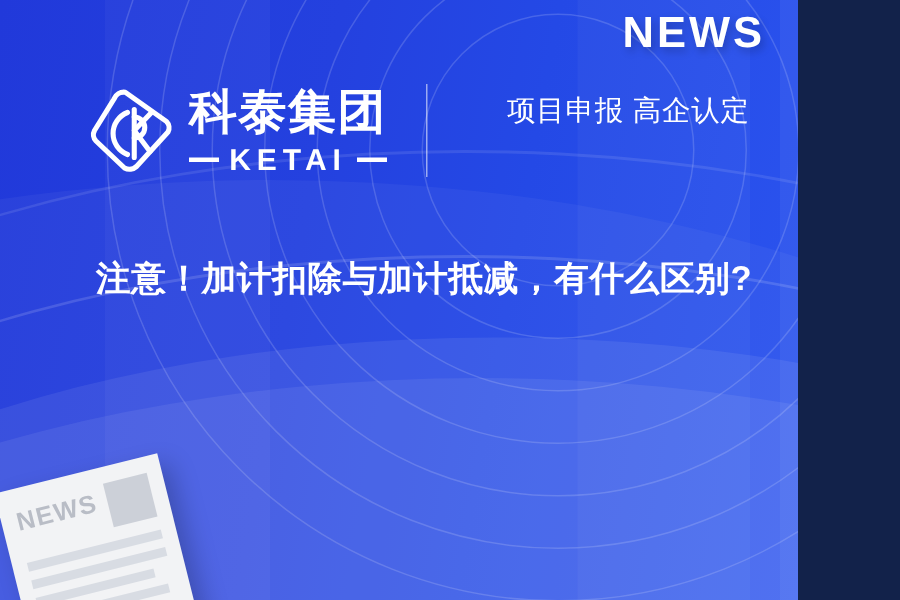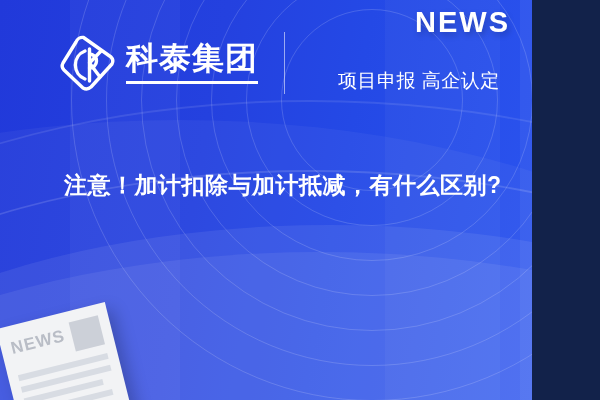--- a/index.html
+++ b/index.html
@@ -75,23 +75,23 @@
     right: 22px; top: 6px;
     color: #ffffff;
     font-size: 29px;
     font-weight: bold;
     letter-spacing: 2px;
     text-shadow: 2px 3px 6px rgba(0,0,0,0.22);
   }
 
   .header {
     position: absolute;
-    left: 58px; top: 32px;
+    left: 58px; top: 56px;
     display: flex;
-    align-items: flex-end;
+    align-items: flex-start;
   }
 
   .logo-block { display: flex; align-items: center; }
 
   .logo-mark { width: 60px; height: 62px; flex: 0 0 auto; }
 
   .logo-words {
     margin-left: 8px;
     display: flex;
     flex-direction: column;
@@ -228,20 +228,21 @@
           <path d="M27 19 A15 15 0 0 0 27 47"></path>
           <path d="M31.5 17 L31.5 49"></path>
           <path d="M43 19 L31.5 31 L42 45"></path>
           <path d="M31.5 22 A7 7 0 0 1 31.5 36"></path>
         </g>
       </svg>
       <div class="logo-words">
         <div class="logo-cn">科泰集团</div>
         <div class="logo-en-row">
           <span class="logo-dash"></span>
+          <span class="logo-en">KETAI</span>
           <span class="logo-dash"></span>
         </div>
       </div>
     </div>
 
     <div class="divider"></div>
 
     <div class="slogan">
       <div class="slogan-sub">项目申报 高企认定</div>
     </div>

